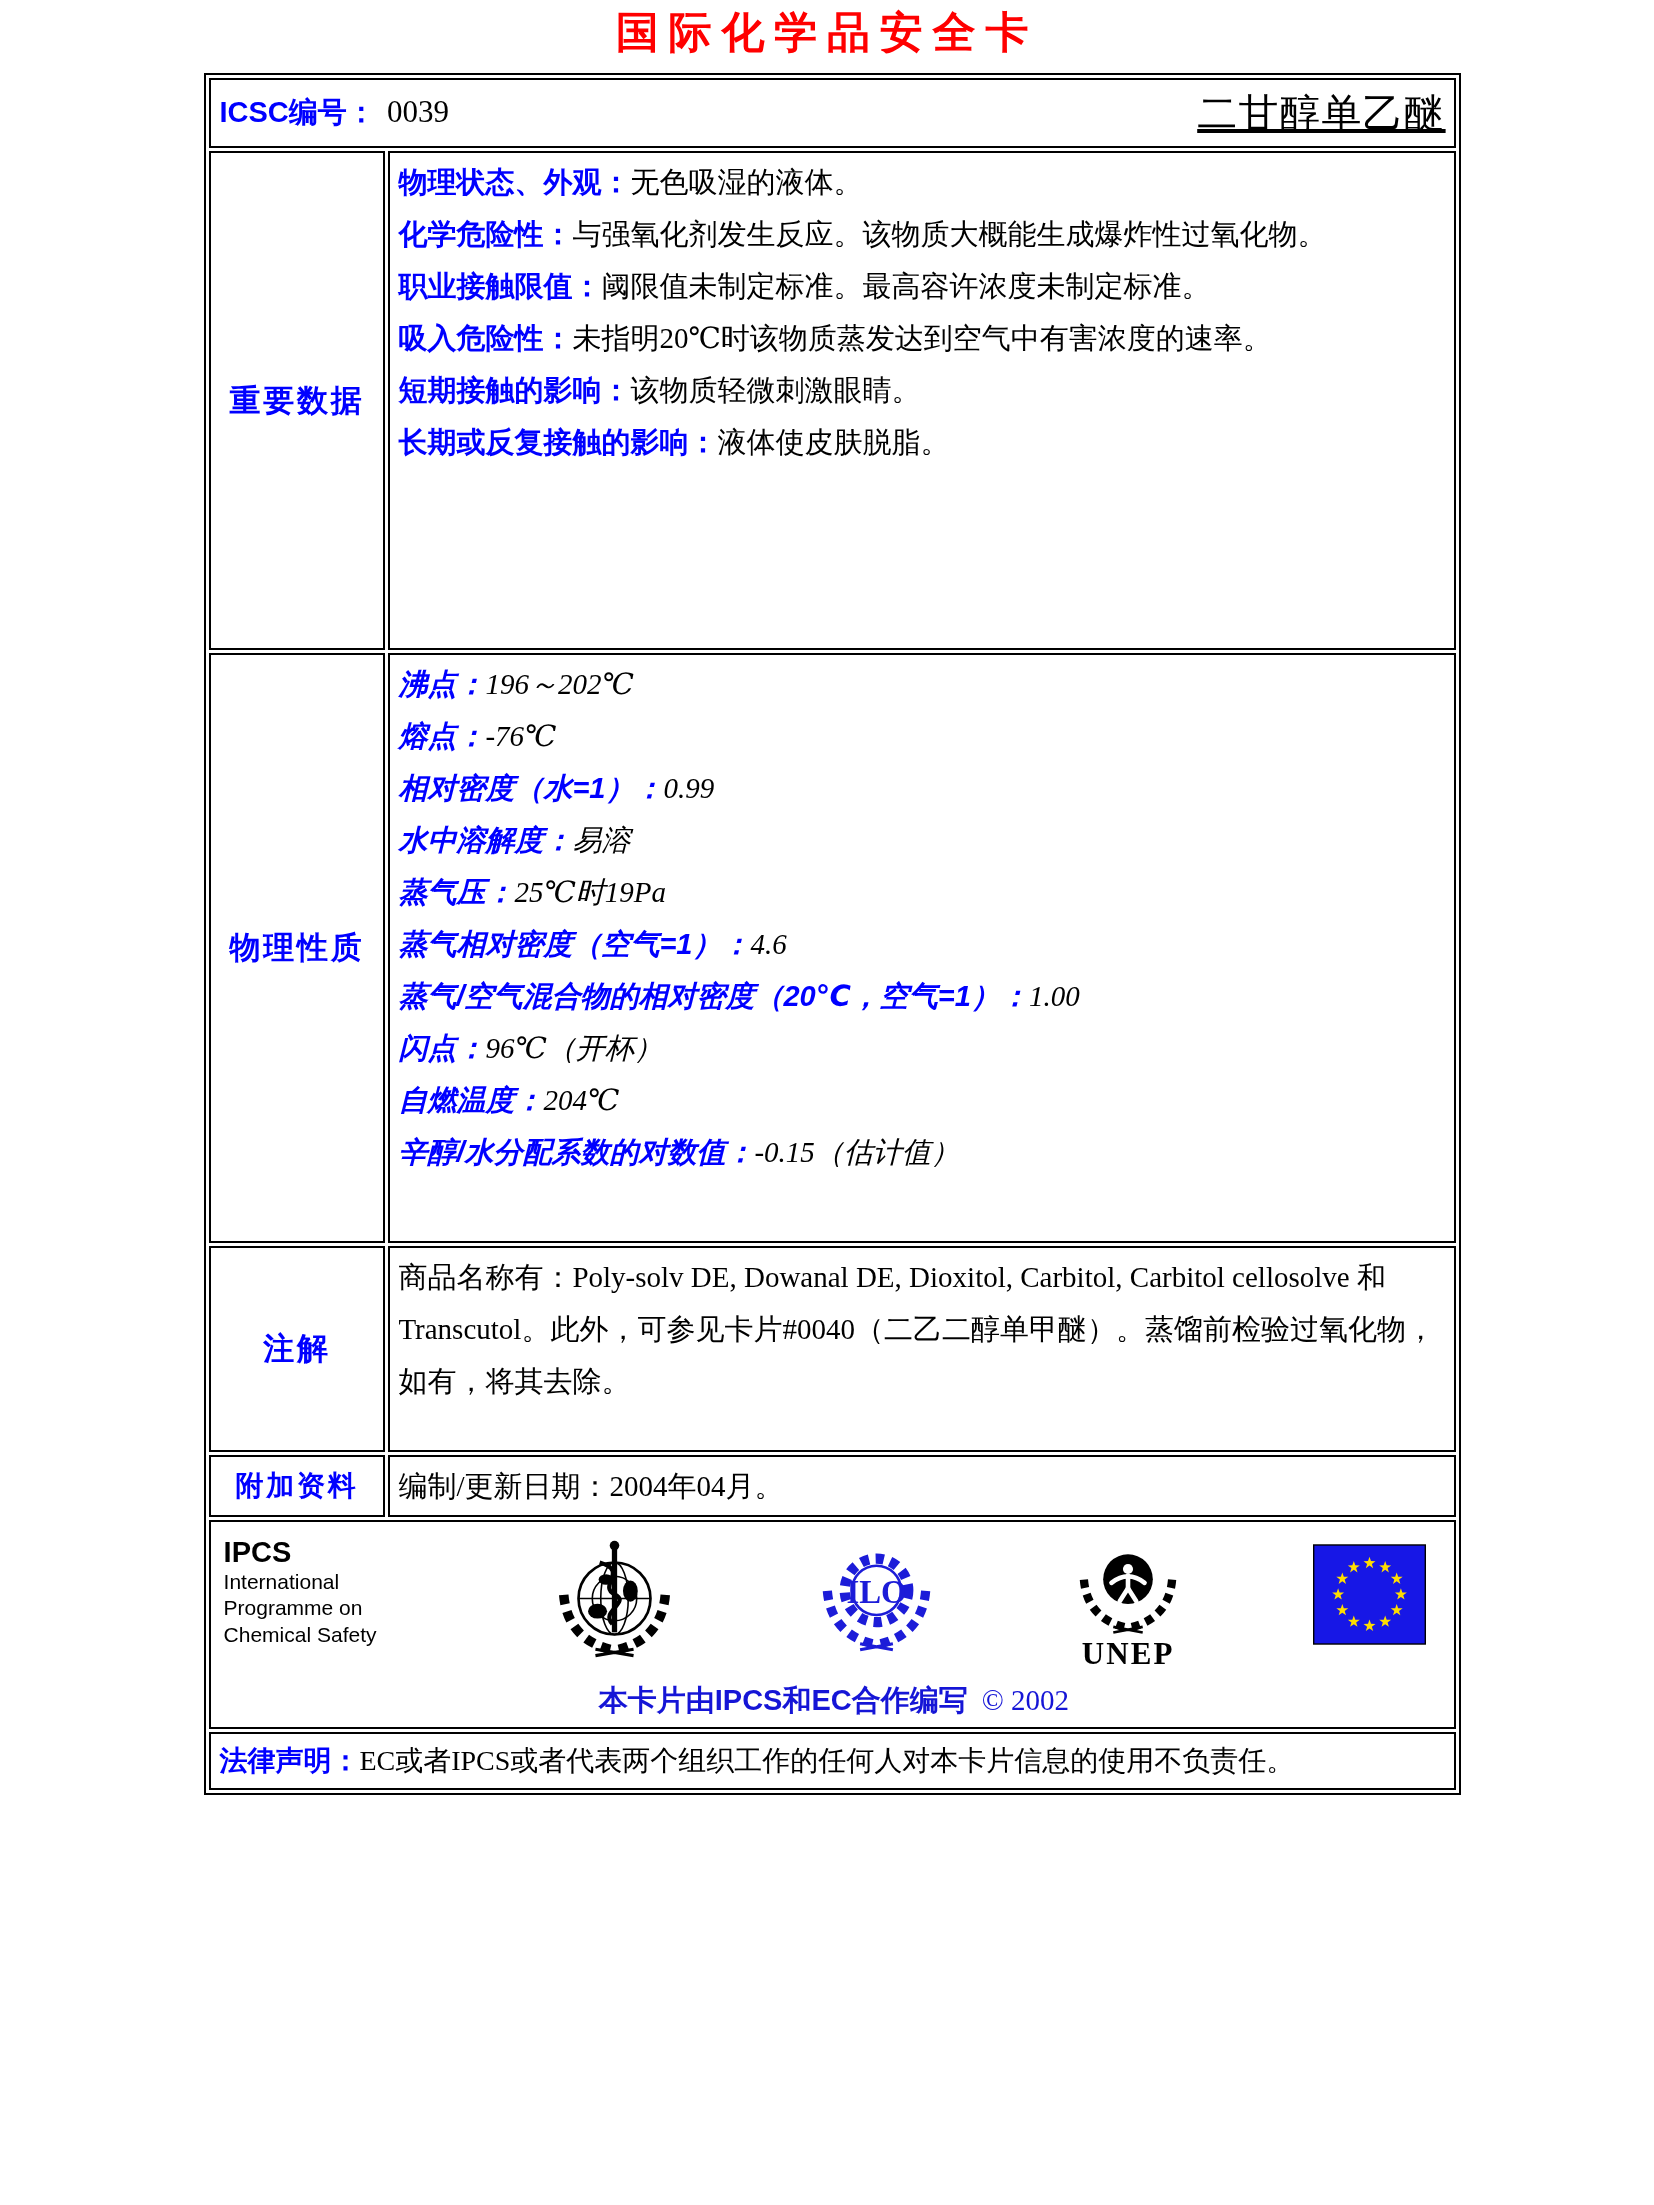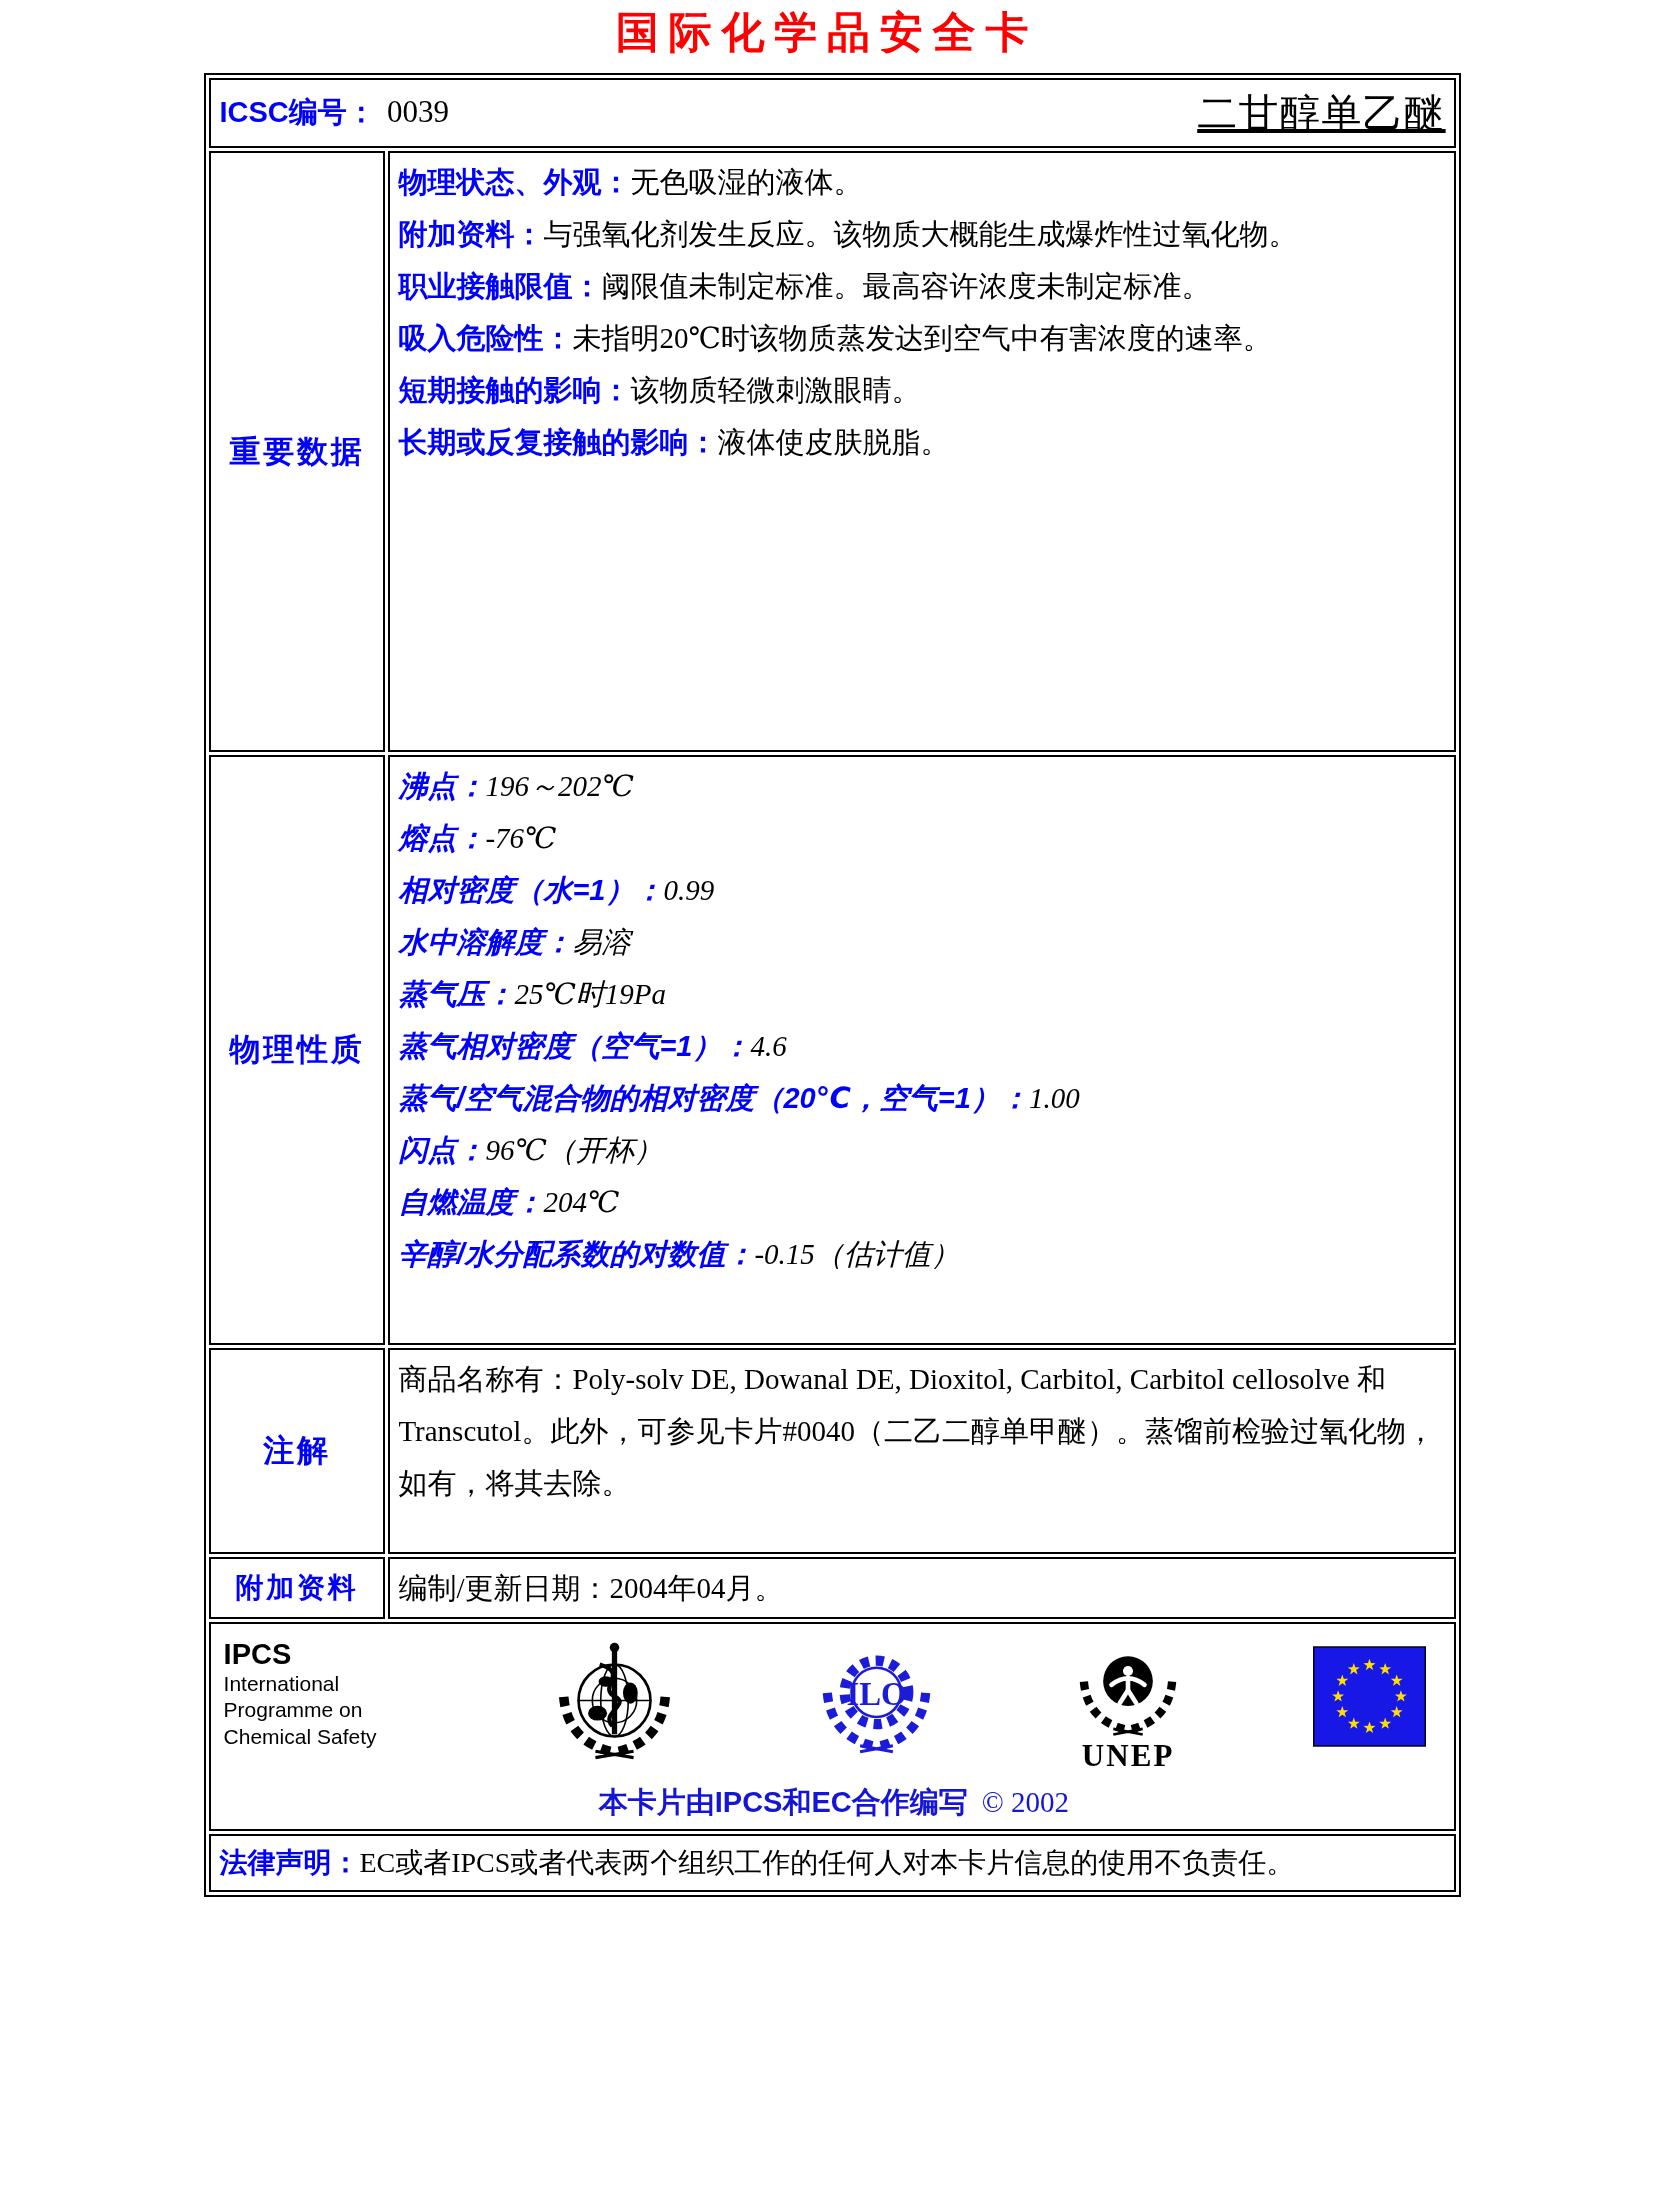--- a/index.html
+++ b/index.html
@@ -47,21 +47,21 @@
   
   td.hdr-cell { height: 70px; vertical-align: middle; }
   .hdr-flex { display: flex; justify-content: space-between; align-items: center; }
   .hdr-left { font-size: 31px; }
   .hdr-left .k { font-size: 29px; }
   .hdr-left .v { margin-left: 11.2px; color: #000; }
   .hdr-right { font-size: 40px; letter-spacing: 1.4px; text-decoration: underline; }
 
   
   td.content { font-size: 29px; line-height: 52px; }
-  td.h-important { height: 601px; margin-left: 28px; }
+  td.h-important { height: 499px; margin-left: 28px; }
   td.h-physical  { height: 590px; font-style: italic; }
   td.h-env       { height: 115px; }
   td.h-notes     { height: 206px; }
   td.h-extra     { height: 48px; vertical-align: middle; }
   .item { margin: 0; }
   .item .k { font-size: 29px; }
   .item .v { color: #000; }
 
   
   td.footer-cell { height: 185px; padding: 12.6px 7px 5.6px 9.8px; }
@@ -118,21 +118,21 @@
       </div>
     </td>
   </tr>
 
   <tr>
     <td class="sec-label">
       <span class="blue-b">重要数据</span>
     </td>
     <td class="content h-important">
       <div class="item"><span class="blue-b k">物理状态、外观：</span><span class="v">无色吸湿的液体。</span></div>
-      <div class="item"><span class="blue-b k">附加资料：</span><span class="v">与强氧化剂发生反应。该物质大概能生成爆炸性过氧化物。</span></div>
+      <div class="item"><span class="blue-b k">化学危险性：</span><span class="v">与强氧化剂发生反应。该物质大概能生成爆炸性过氧化物。</span></div>
       <div class="item"><span class="blue-b k">职业接触限值：</span><span class="v">阈限值未制定标准。最高容许浓度未制定标准。</span></div>
       <div class="item"><span class="blue-b k">吸入危险性：</span><span class="v">未指明20℃时该物质蒸发达到空气中有害浓度的速率。</span></div>
       <div class="item"><span class="blue-b k">短期接触的影响：</span><span class="v">该物质轻微刺激眼睛。</span></div>
       <div class="item"><span class="blue-b k">长期或反复接触的影响：</span><span class="v">液体使皮肤脱脂。</span></div>
     </td>
   </tr>
 
   <tr>
     <td class="sec-label">
       <span class="blue-b">物理性质</span>

